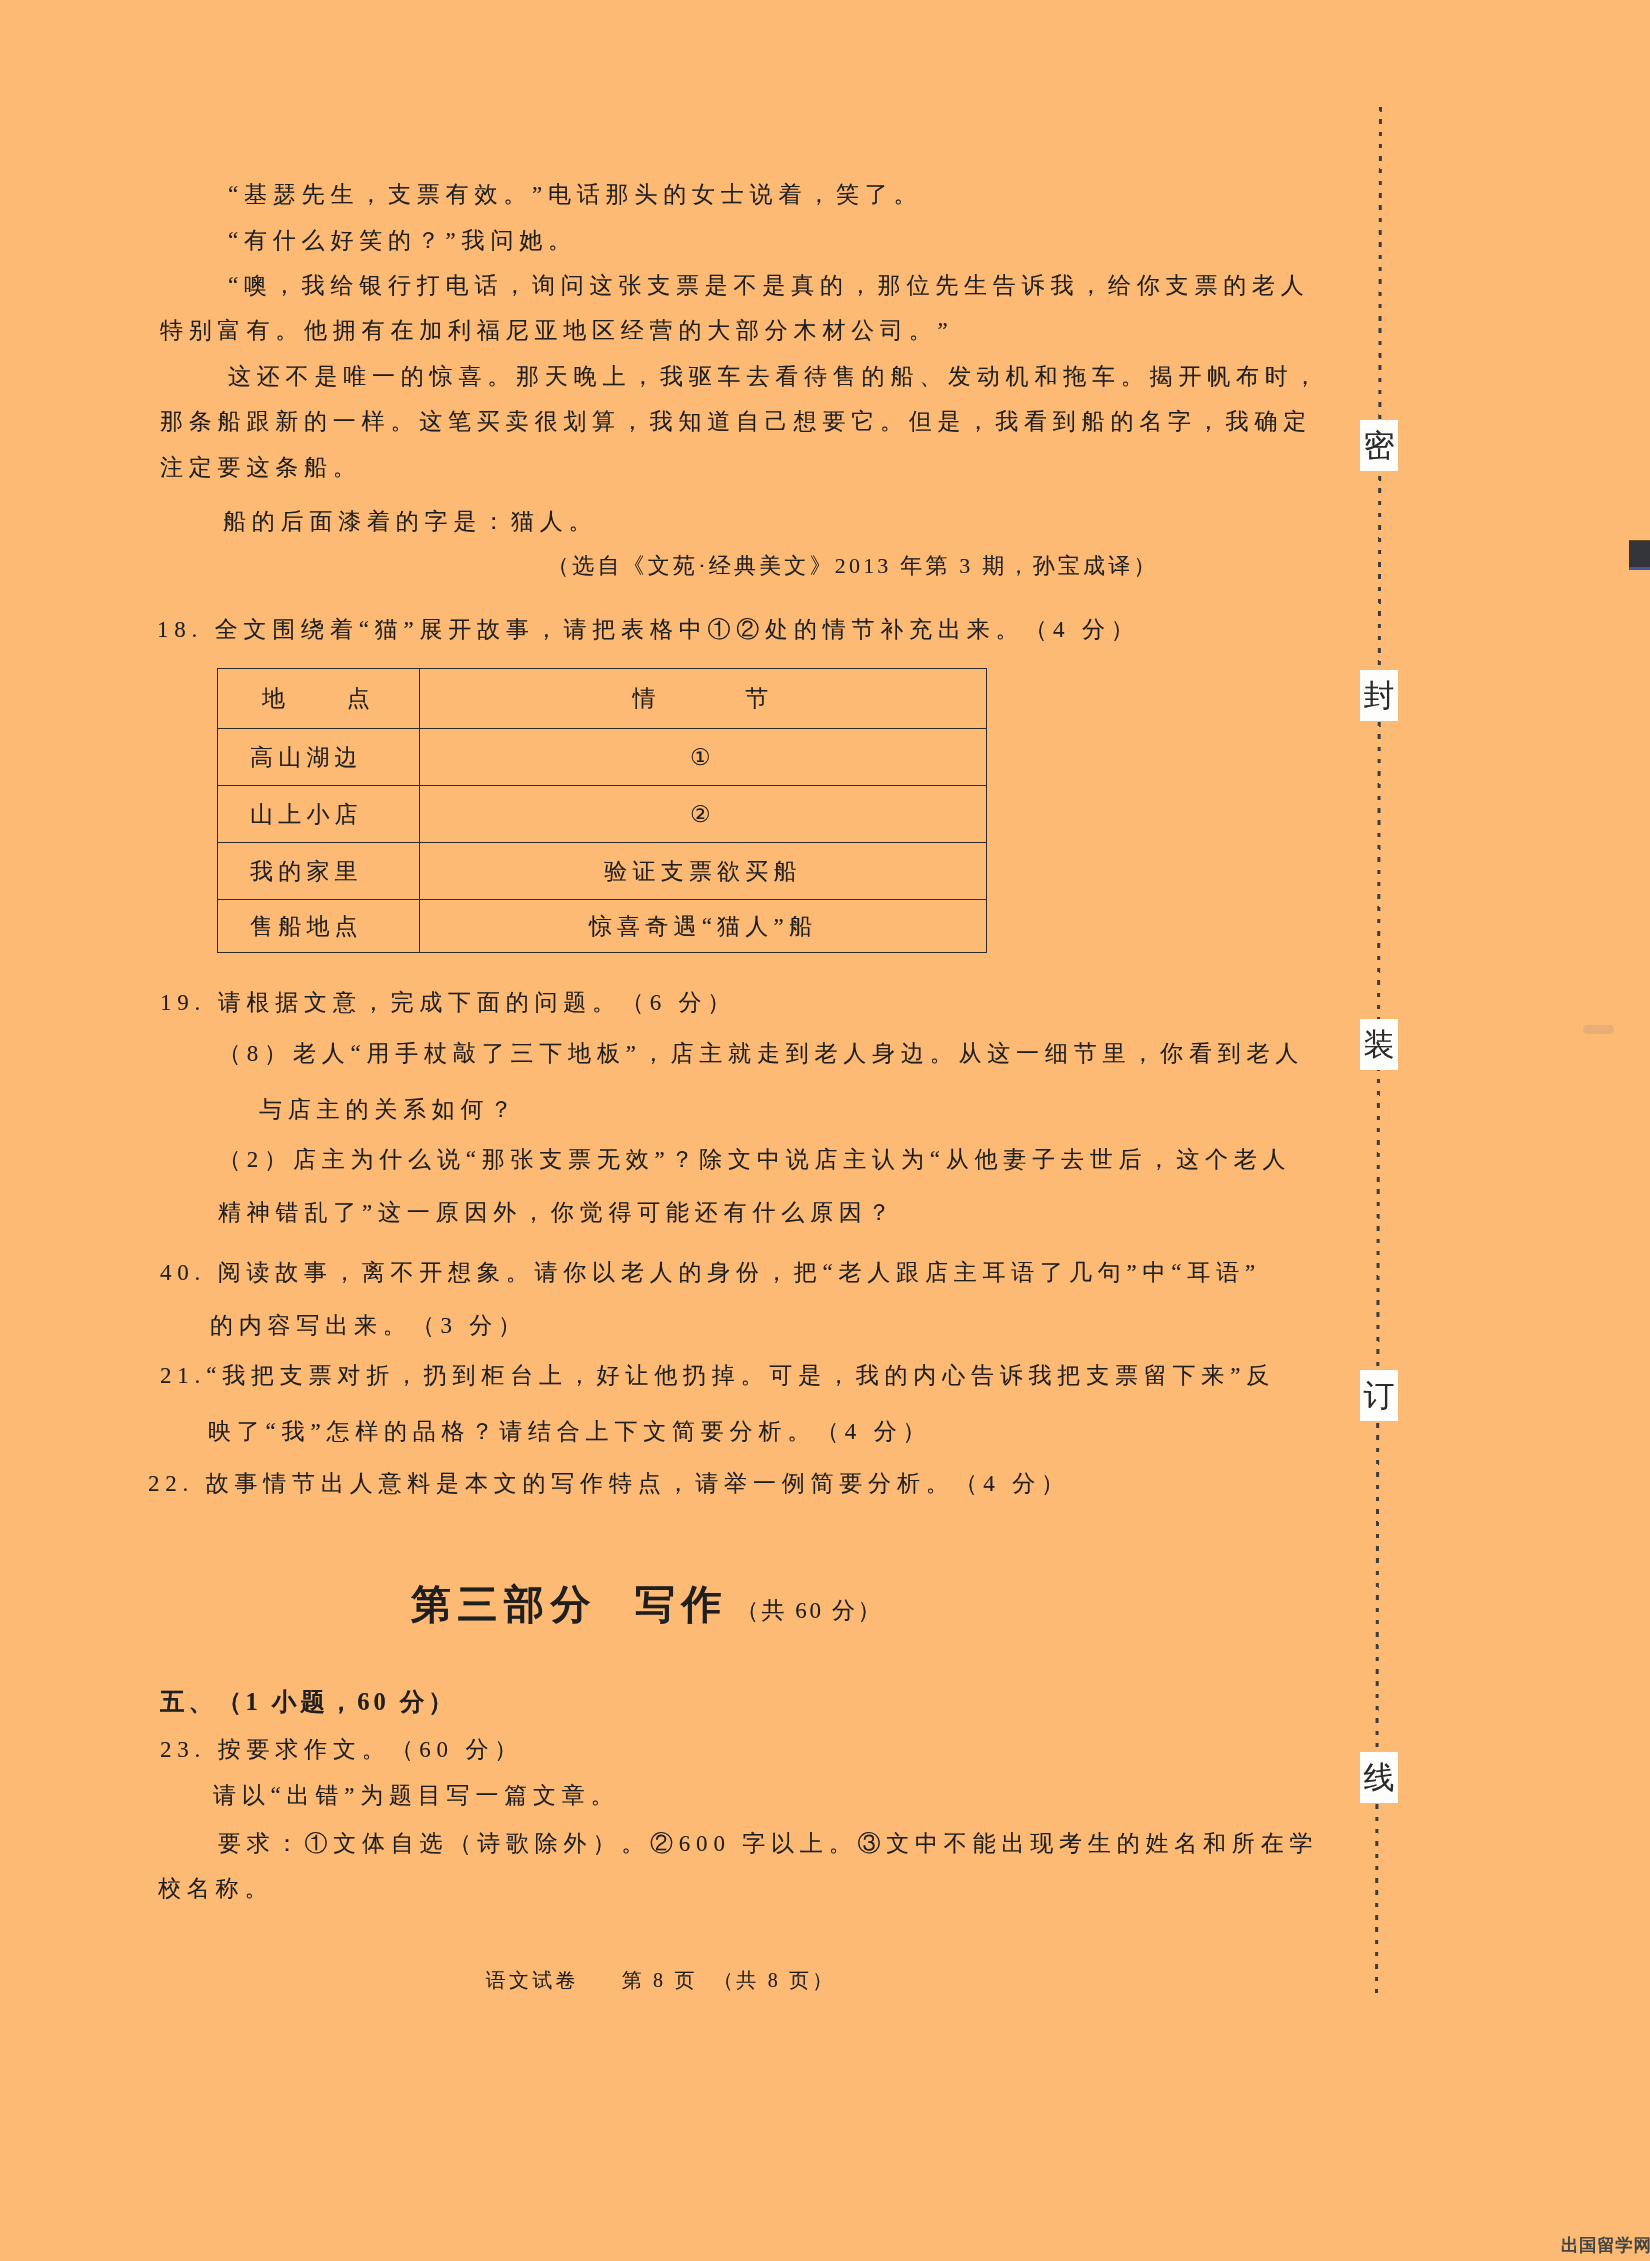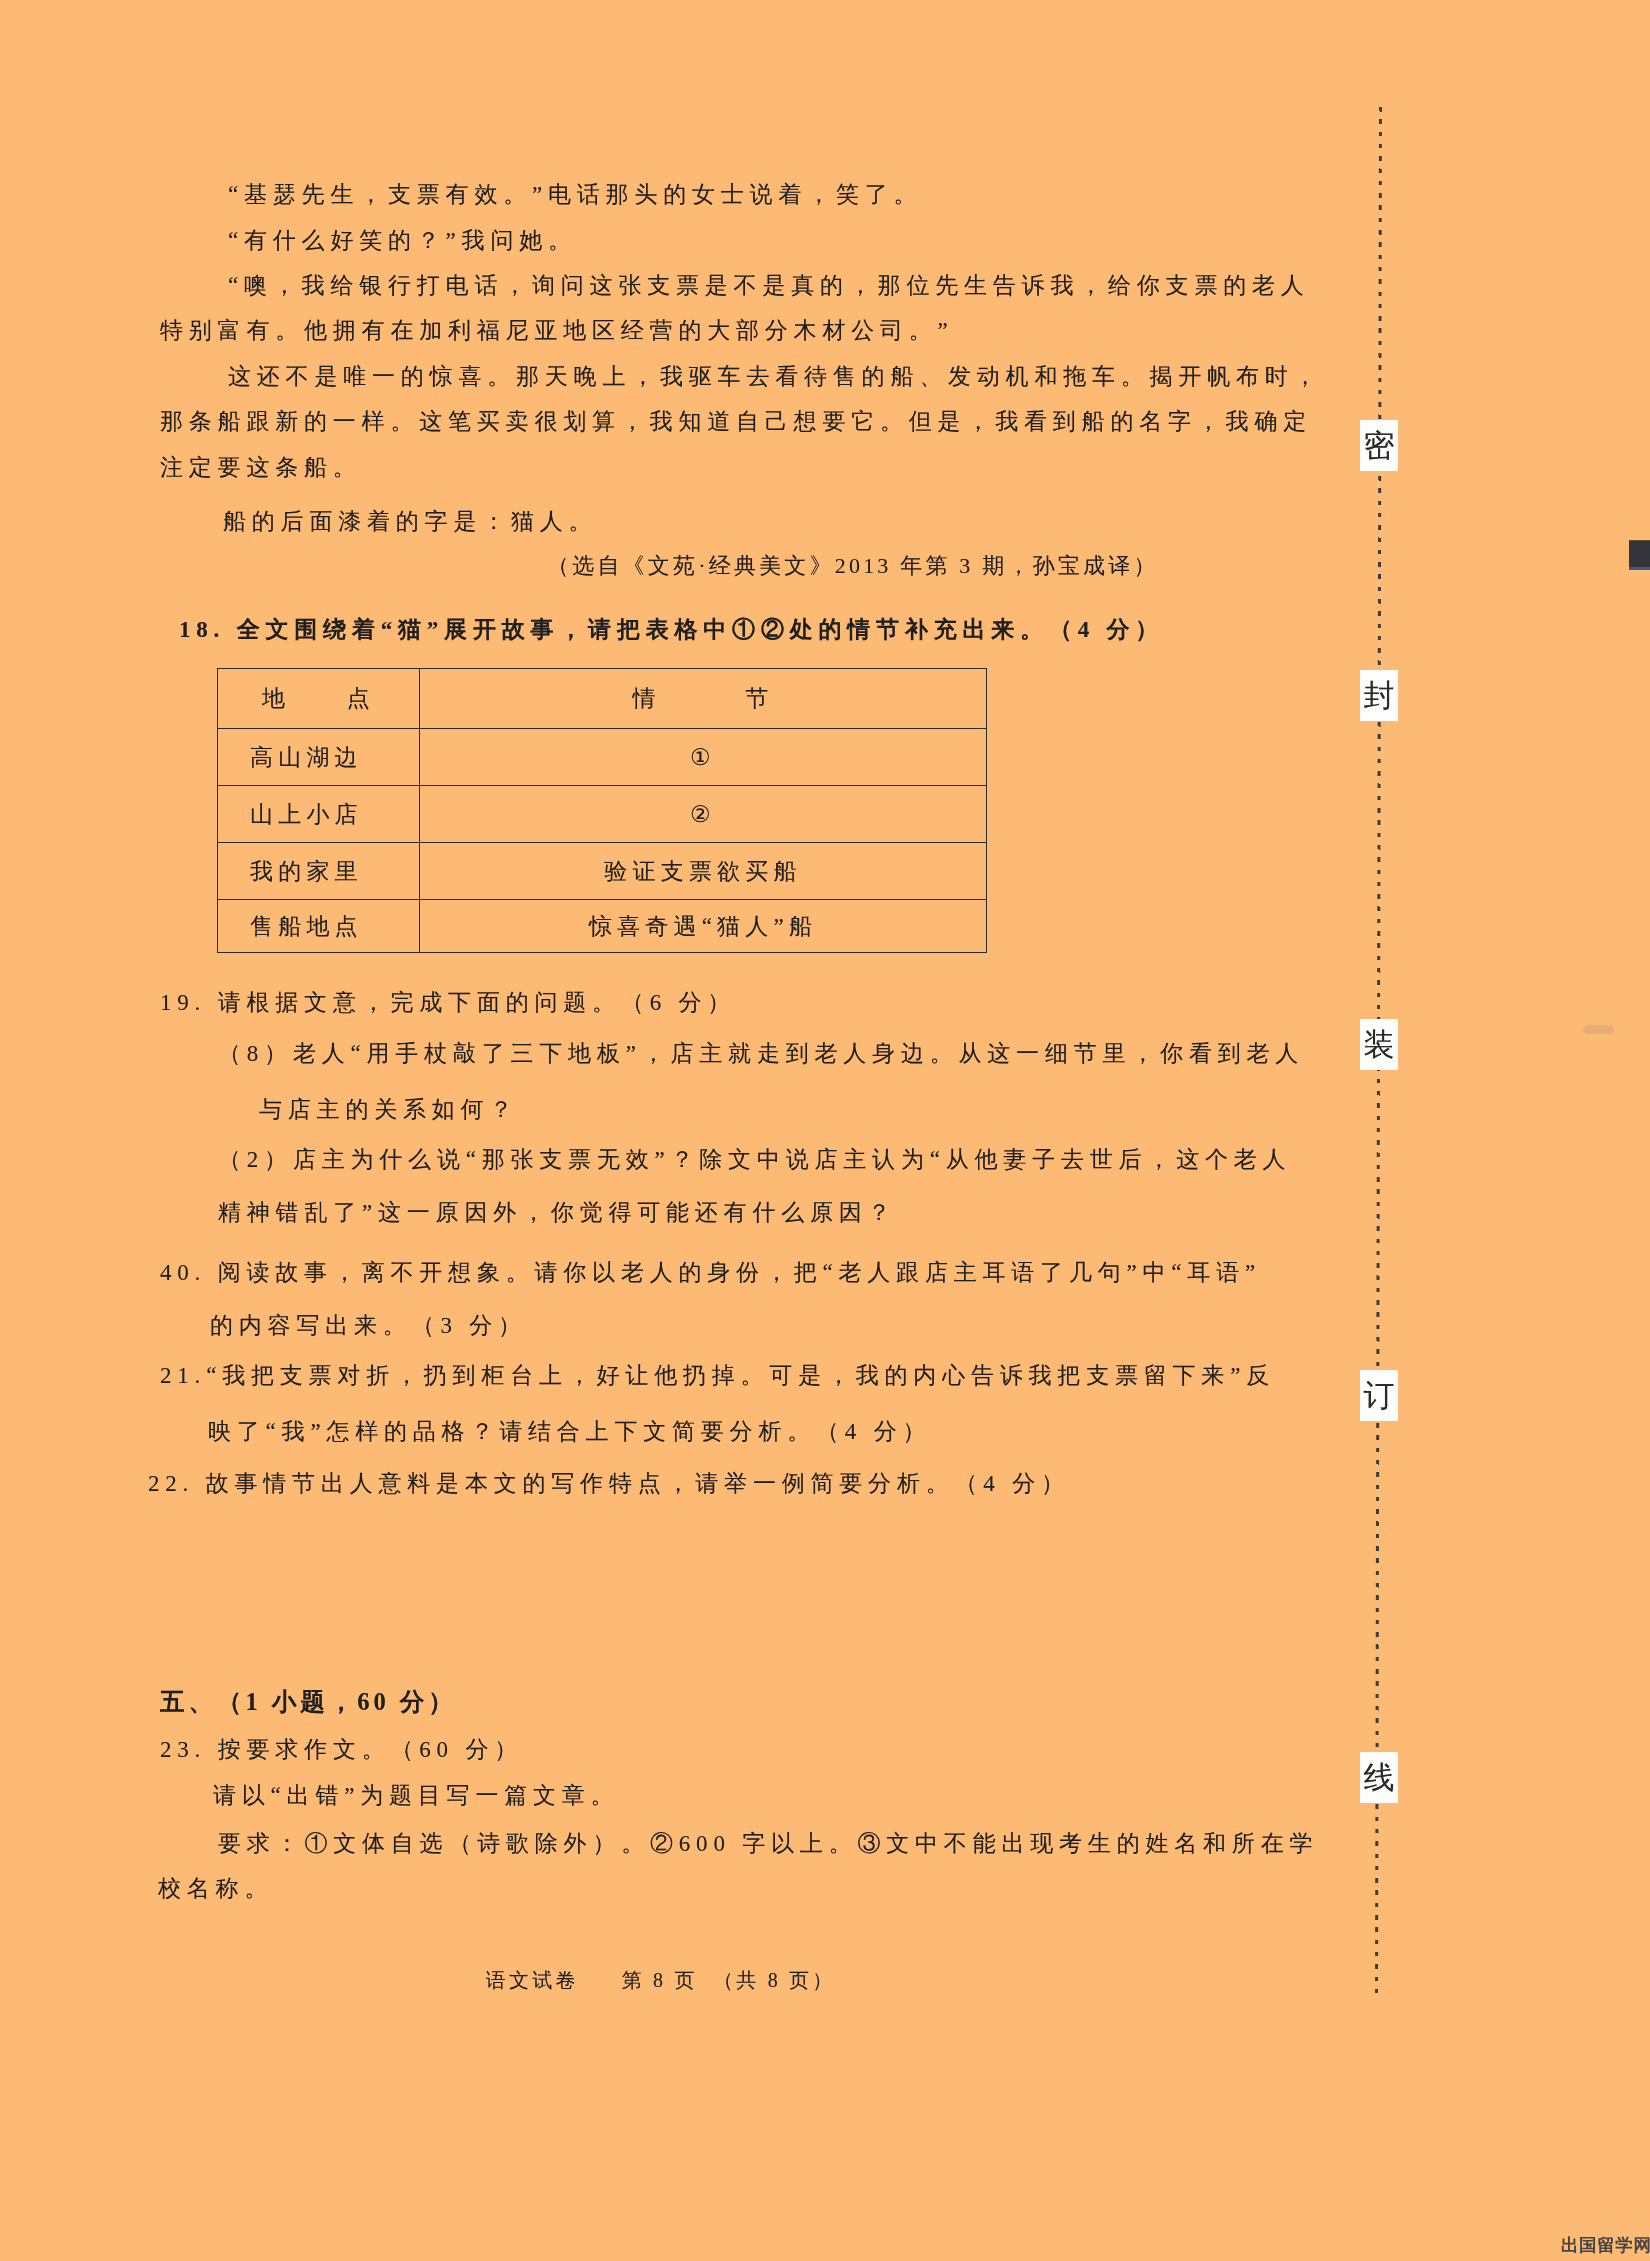--- a/index.html
+++ b/index.html
@@ -139,21 +139,21 @@
   <div class="tl" style="left:228px; top:182px;">“基瑟先生，支票有效。”电话那头的女士说着，笑了。</div>
   <div class="tl" style="left:228px; top:228px;">“有什么好笑的？”我问她。</div>
   <div class="tl" style="left:228px; top:273px;">“噢，我给银行打电话，询问这张支票是不是真的，那位先生告诉我，给你支票的老人</div>
   <div class="tl" style="left:160px; top:318px;">特别富有。他拥有在加利福尼亚地区经营的大部分木材公司。”</div>
   <div class="tl" style="left:228px; top:364px;">这还不是唯一的惊喜。那天晚上，我驱车去看待售的船、发动机和拖车。揭开帆布时，</div>
   <div class="tl" style="left:160px; top:409px;">那条船跟新的一样。这笔买卖很划算，我知道自己想要它。但是，我看到船的名字，我确定</div>
   <div class="tl" style="left:160px; top:455px;">注定要这条船。</div>
   <div class="tl" style="left:223px; top:509px;">船的后面漆着的字是：猫人。</div>
   <div class="tl attr" style="left:547px; top:553px;">（选自《文苑·经典美文》2013 年第 3 期，孙宝成译）</div>
 
-  <div class="tl" style="left:179px; top:617px;font-weight:bold;">18. 全文围绕着“猫”展开故事，请把表格中①②处的情节补充出来。（4 分）</div>
+  <div class="tl" style="left:157px; top:617px;">18. 全文围绕着“猫”展开故事，请把表格中①②处的情节补充出来。（4 分）</div>
 
   <table class="plot-table">
     <colgroup>
         <col class="col-loc">
         <col class="col-plot">
       </colgroup>
     <tbody>
         <tr class="r-head">
       <td class="cell-head">地　　点</td>
       <td class="cell-head">情　　　节</td>
@@ -182,20 +182,23 @@
   <div class="tl" style="left:259px; top:1097px;">与店主的关系如何？</div>
   <div class="tl" style="left:218px; top:1147px;">（2）店主为什么说“那张支票无效”？除文中说店主认为“从他妻子去世后，这个老人</div>
   <div class="tl" style="left:218px; top:1200px;">精神错乱了”这一原因外，你觉得可能还有什么原因？</div>
 
   <div class="tl" style="left:160px; top:1260px;">40. 阅读故事，离不开想象。请你以老人的身份，把“老人跟店主耳语了几句”中“耳语”</div>
   <div class="tl" style="left:210px; top:1313px;">的内容写出来。（3 分）</div>
   <div class="tl" style="left:160px; top:1363px;">21.“我把支票对折，扔到柜台上，好让他扔掉。可是，我的内心告诉我把支票留下来”反</div>
   <div class="tl" style="left:208px; top:1419px;">映了“我”怎样的品格？请结合上下文简要分析。（4 分）</div>
   <div class="tl" style="left:148px; top:1471px;">22. 故事情节出人意料是本文的写作特点，请举一例简要分析。（4 分）</div>
 
+  <div class="part-heading">
+    <span class="part-main">第三部分</span><span class="part-gap"></span><span class="part-main">写作</span><span class="part-score">（共 60 分）</span>
+  </div>
   <div class="tl bold-line" style="left:160px; top:1688px;">五、（1 小题，60 分）</div>
   <div class="tl" style="left:160px; top:1737px;">23. 按要求作文。（60 分）</div>
   <div class="tl" style="left:213px; top:1783px;">请以“出错”为题目写一篇文章。</div>
   <div class="tl" style="left:218px; top:1831px;">要求：①文体自选（诗歌除外）。②600 字以上。③文中不能出现考生的姓名和所在学</div>
   <div class="tl" style="left:158px; top:1876px;">校名称。</div>
 
   <div class="page-footer">
     <span>语文试卷</span><span class="footer-gap-lg"></span><span>第 8 页</span><span class="footer-gap-sm"></span><span>（共 8 页）</span>
   </div>
 

